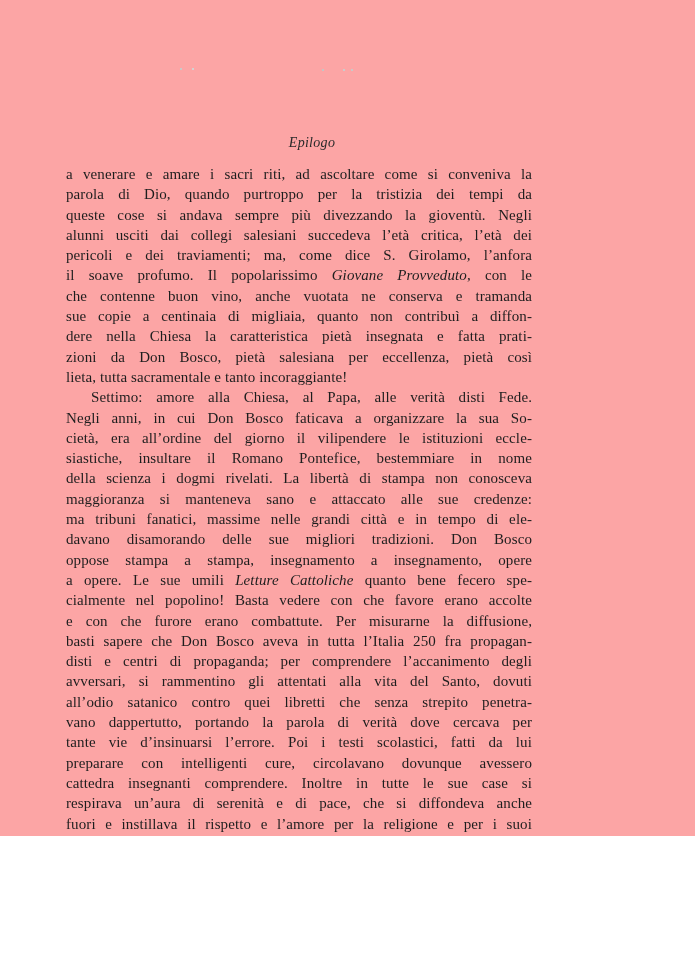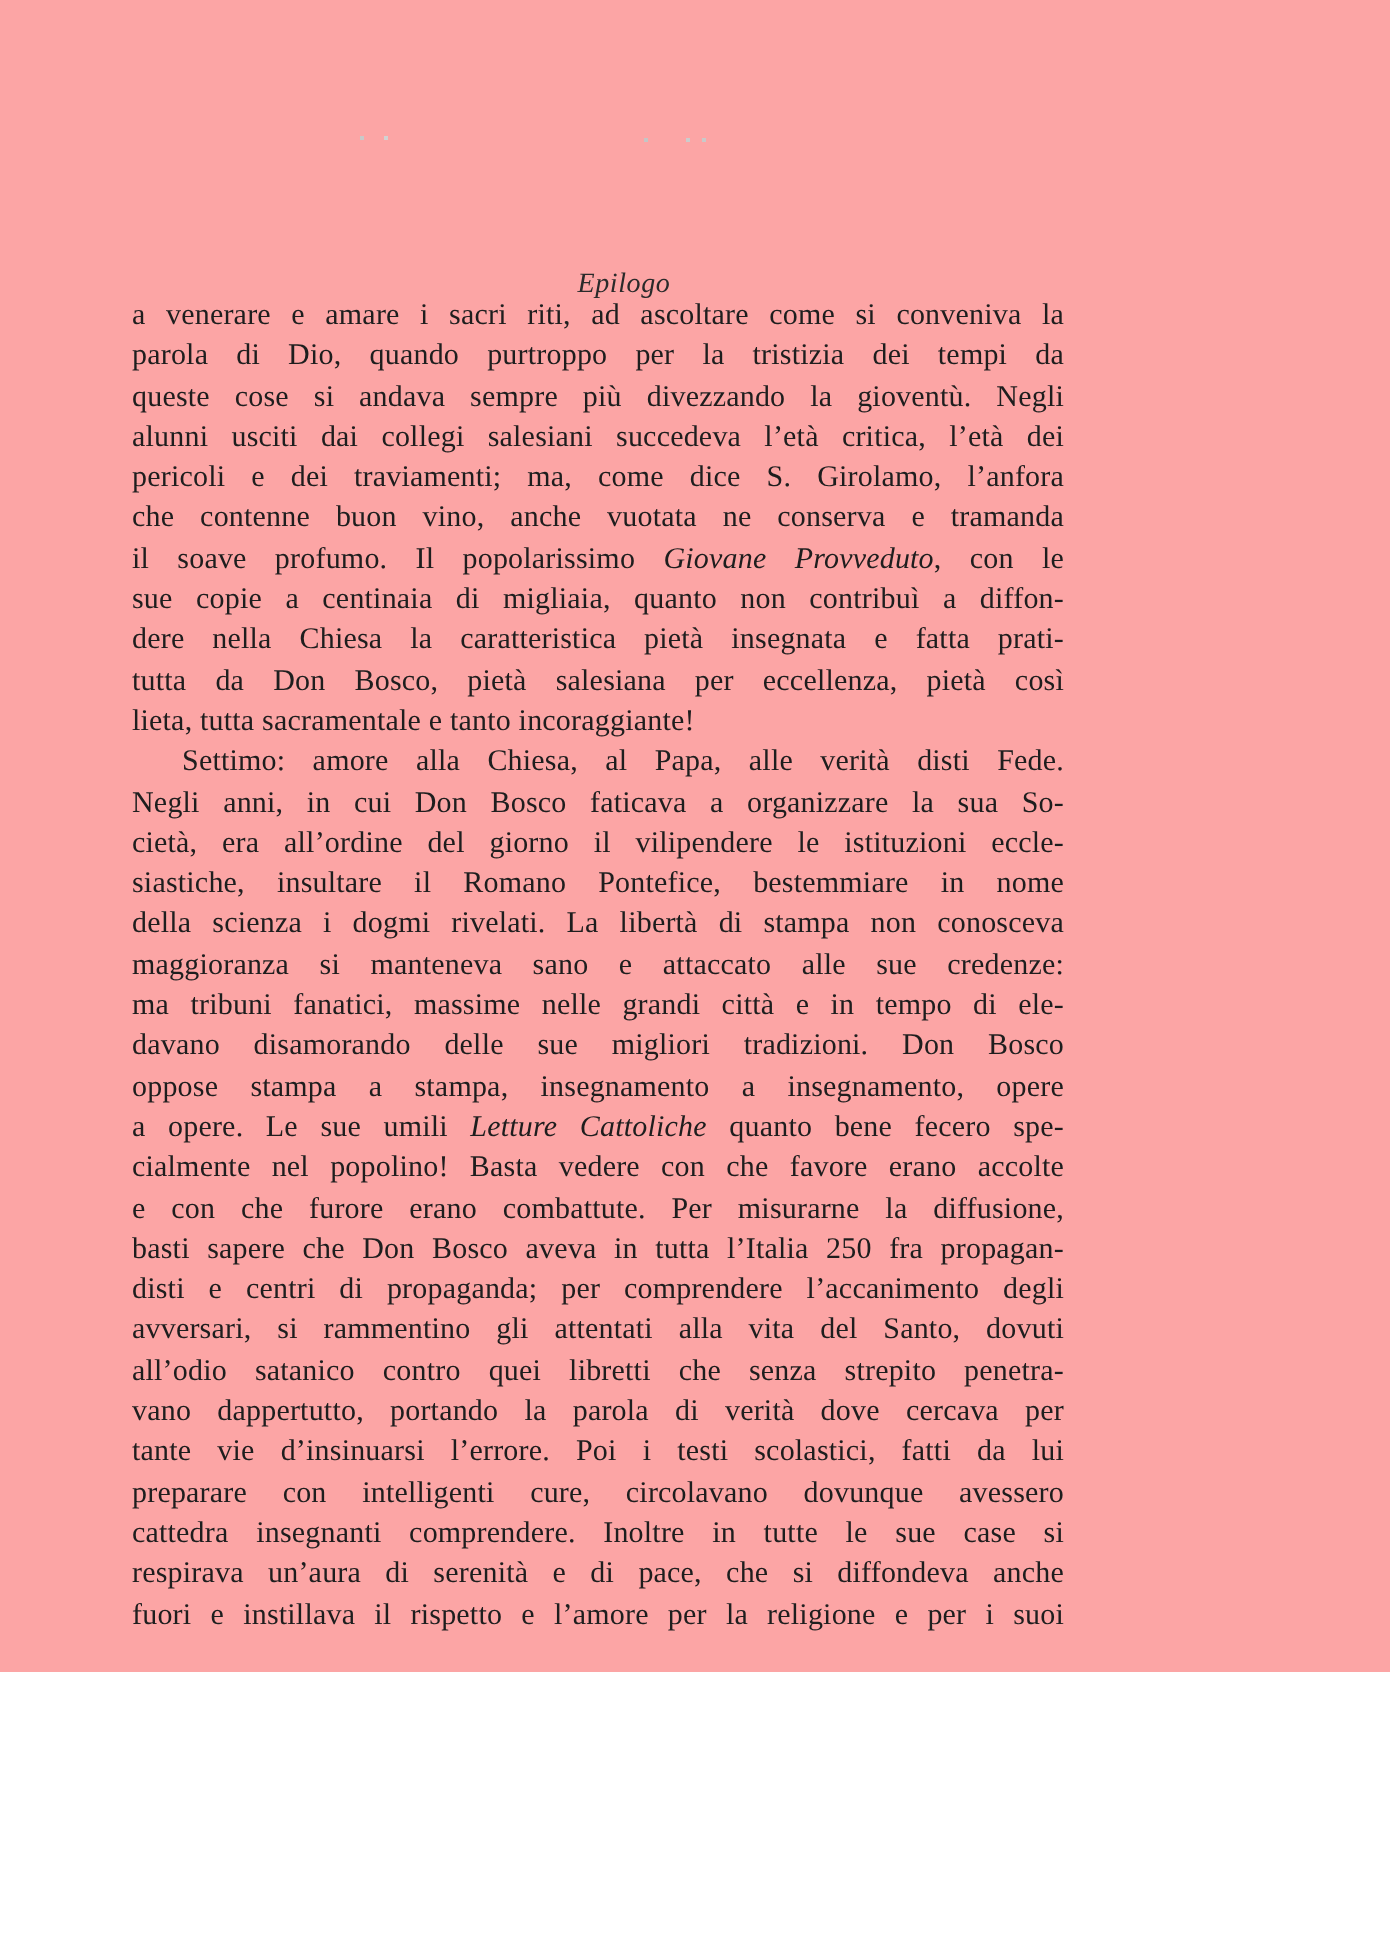--- a/index.html
+++ b/index.html
@@ -24,21 +24,21 @@
     padding-left: 26px;
     box-sizing: border-box;
     text-align: center;
     font-style: italic;
     font-size: 14px;
     letter-spacing: 0.3px;
     color: #2a2a2a;
   }
   .text-block {
     position: absolute;
-    top: 148px;
+    top: 164px;
     left: 66px;
     width: 466px;
   }
   .ln {
     height: 20.3px;
     line-height: 20.3px;
     font-size: 15px;
     letter-spacing: 0.1px;
     text-align: justify;
     text-align-last: justify;
@@ -79,25 +79,25 @@
 
 <div class="page">
   <div class="scan-dots"></div>
   <div class="running-header">Epilogo</div>
   <div class="text-block">
       <div class="ln"><span>a venerare e amare i sacri riti, ad ascoltare come si conveniva la</span></div>
       <div class="ln"><span>parola di Dio, quando purtroppo per la tristizia dei tempi da</span></div>
       <div class="ln"><span>queste cose si andava sempre più divezzando la gioventù. Negli</span></div>
       <div class="ln"><span>alunni usciti dai collegi salesiani succedeva l’età critica, l’età dei</span></div>
       <div class="ln"><span>pericoli e dei traviamenti; ma, come dice S. Girolamo, l’anfora</span></div>
+      <div class="ln"><span>il soave profumo. Il popolarissimo </span><span class="it">Giovane Provveduto</span><span>, con le</span></div>
       <div class="ln"><span>che contenne buon vino, anche vuotata ne conserva e tramanda</span></div>
-      <div class="ln"><span>il soave profumo. Il popolarissimo </span><span class="it">Giovane Provveduto</span><span>, con le</span></div>
       <div class="ln"><span>sue copie a centinaia di migliaia, quanto non contribuì a diffon-</span></div>
       <div class="ln"><span>dere nella Chiesa la caratteristica pietà insegnata e fatta prati-</span></div>
-      <div class="ln"><span>tutta da Don Bosco, pietà salesiana per eccellenza, pietà così</span></div>
+      <div class="ln"><span>zioni da Don Bosco, pietà salesiana per eccellenza, pietà così</span></div>
       <div class="ln end"><span>lieta, tutta sacramentale e tanto incoraggiante!</span></div>
       <div class="ln ind"><span>Settimo: amore alla Chiesa, al Papa, alle verità disti Fede.</span></div>
       <div class="ln"><span>Negli anni, in cui Don Bosco faticava a organizzare la sua So-</span></div>
       <div class="ln"><span>cietà, era all’ordine del giorno il vilipendere le istituzioni eccle-</span></div>
       <div class="ln"><span>siastiche, insultare il Romano Pontefice, bestemmiare in nome</span></div>
       <div class="ln"><span>della scienza i dogmi rivelati. La libertà di stampa non conosceva</span></div>
       <div class="ln"><span>maggioranza si manteneva sano e attaccato alle sue credenze:</span></div>
       <div class="ln"><span>ma tribuni fanatici, massime nelle grandi città e in tempo di ele-</span></div>
       <div class="ln"><span>davano disamorando delle sue migliori tradizioni. Don Bosco</span></div>
       <div class="ln"><span>oppose stampa a stampa, insegnamento a insegnamento, opere</span></div>

